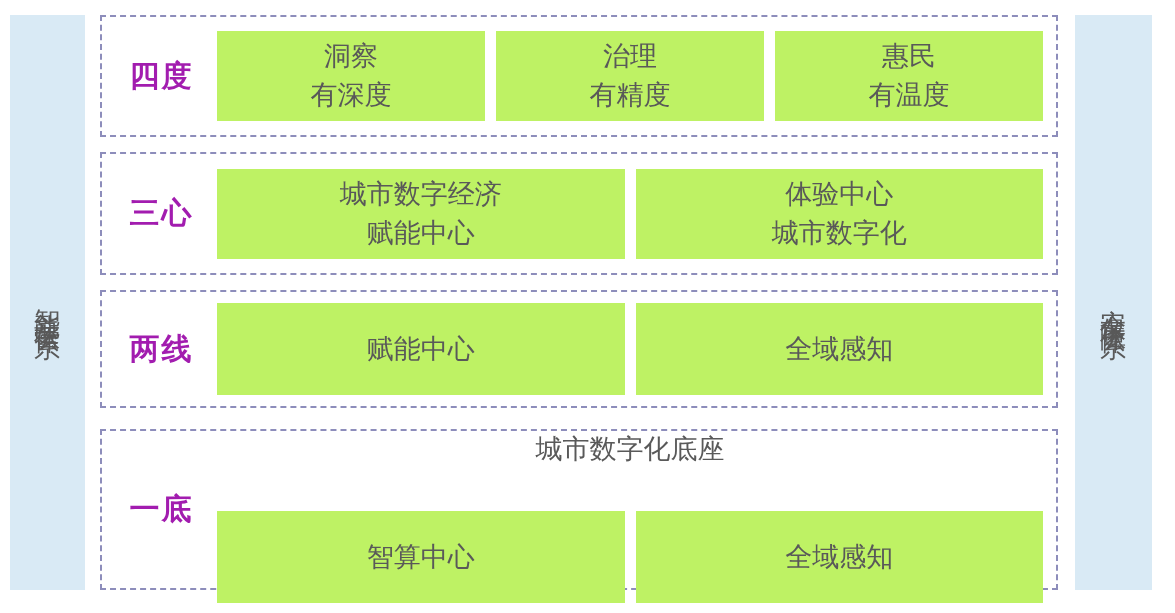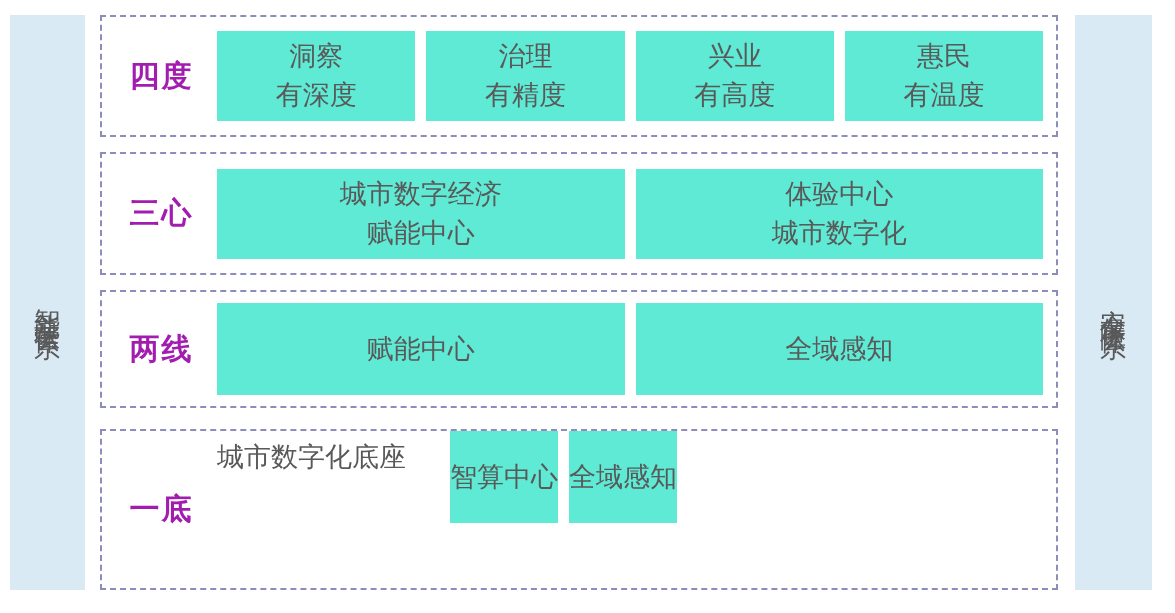--- a/index.html
+++ b/index.html
@@ -70,40 +70,41 @@
     top: 0;
     bottom: 0;
     display: flex;
     align-items: center;
     gap: 11px;
   }
 
   .box {
     flex: 1;
     height: 90px;
-    background: #5eead4;
+    background: #bef264;
     display: flex;
     flex-direction: column;
     align-items: center;
     justify-content: center;
     color: #595959;
     font-size: 27px;
     line-height: 39px;
     text-align: center;
   }
   .row3 .box, .row4 .box { height: 92px; }
 
   
   .row4-content {
     position: absolute;
     left: 115px;
     right: 13px;
     top: 0;
     bottom: 0;
     display: flex;
+    flex-direction: column;
     gap: 44px;
   }
   .base-title {
     height: 51px;
     display: flex;
     align-items: center;
     justify-content: center;
     font-size: 27px;
     color: #595959;
   }
@@ -129,24 +130,20 @@
   <section class="row row1">
     <div class="row-label">四度</div>
     <div class="boxes">
       <div class="box">
         <span>洞察</span>
         <span>有深度</span>
       </div>
       <div class="box">
         <span>治理</span>
         <span>有精度</span>
-      </div>
-      <div class="box">
-        <span>兴业</span>
-        <span>有高度</span>
       </div>
       <div class="box">
         <span>惠民</span>
         <span>有温度</span>
       </div>
     </div>
   </section>
 
   <section class="row row2">
     <div class="row-label">三心</div>

